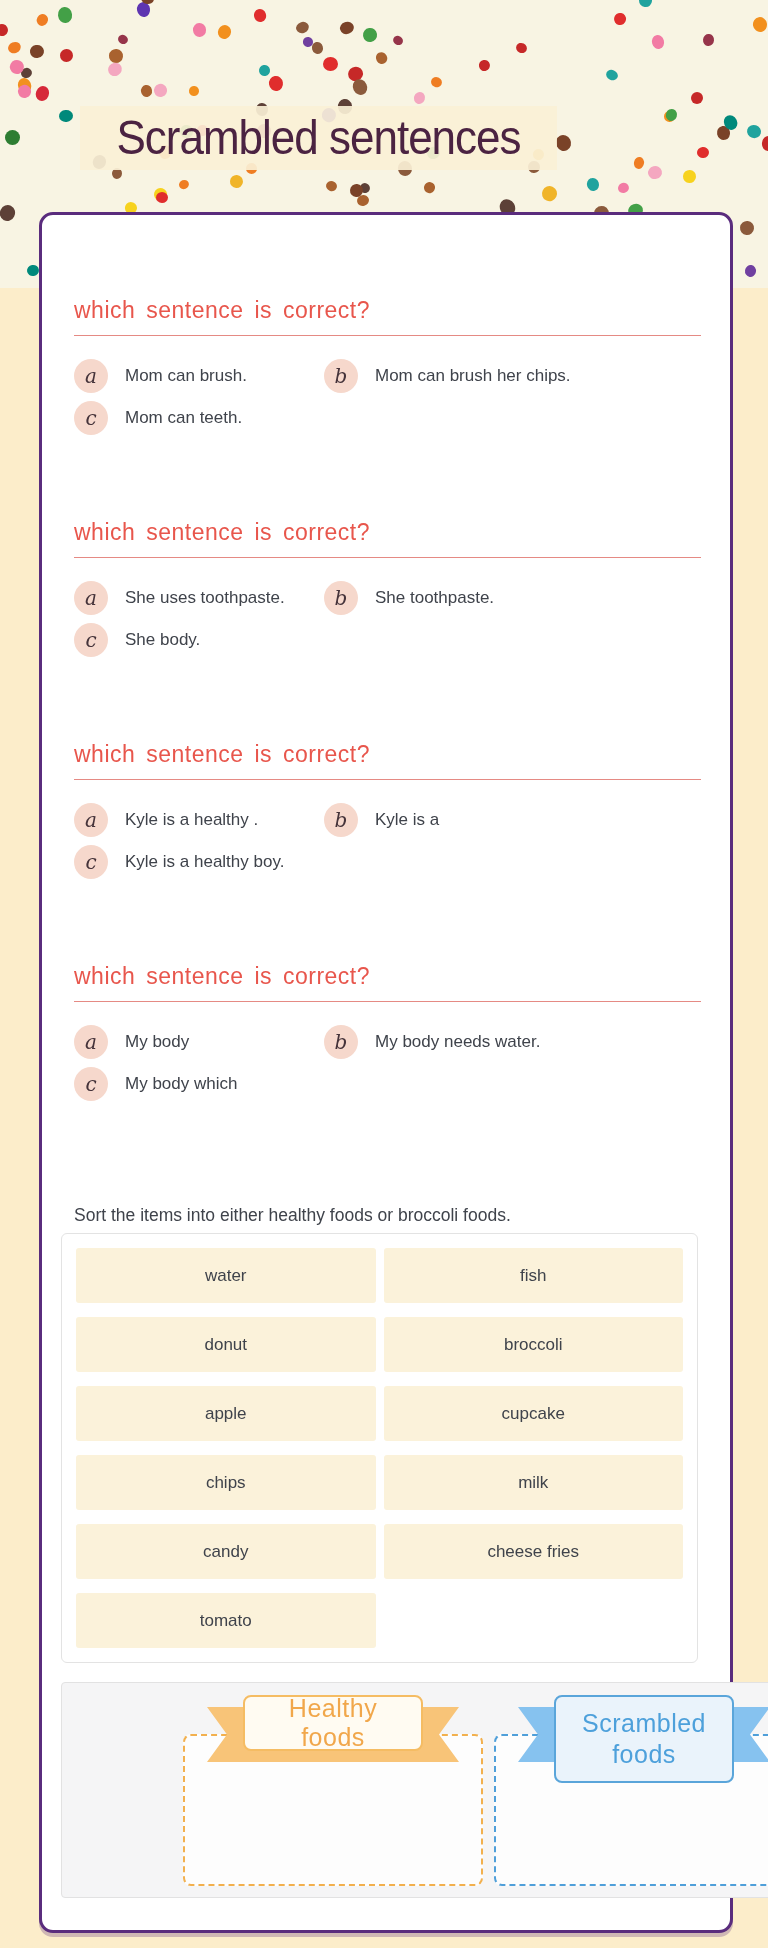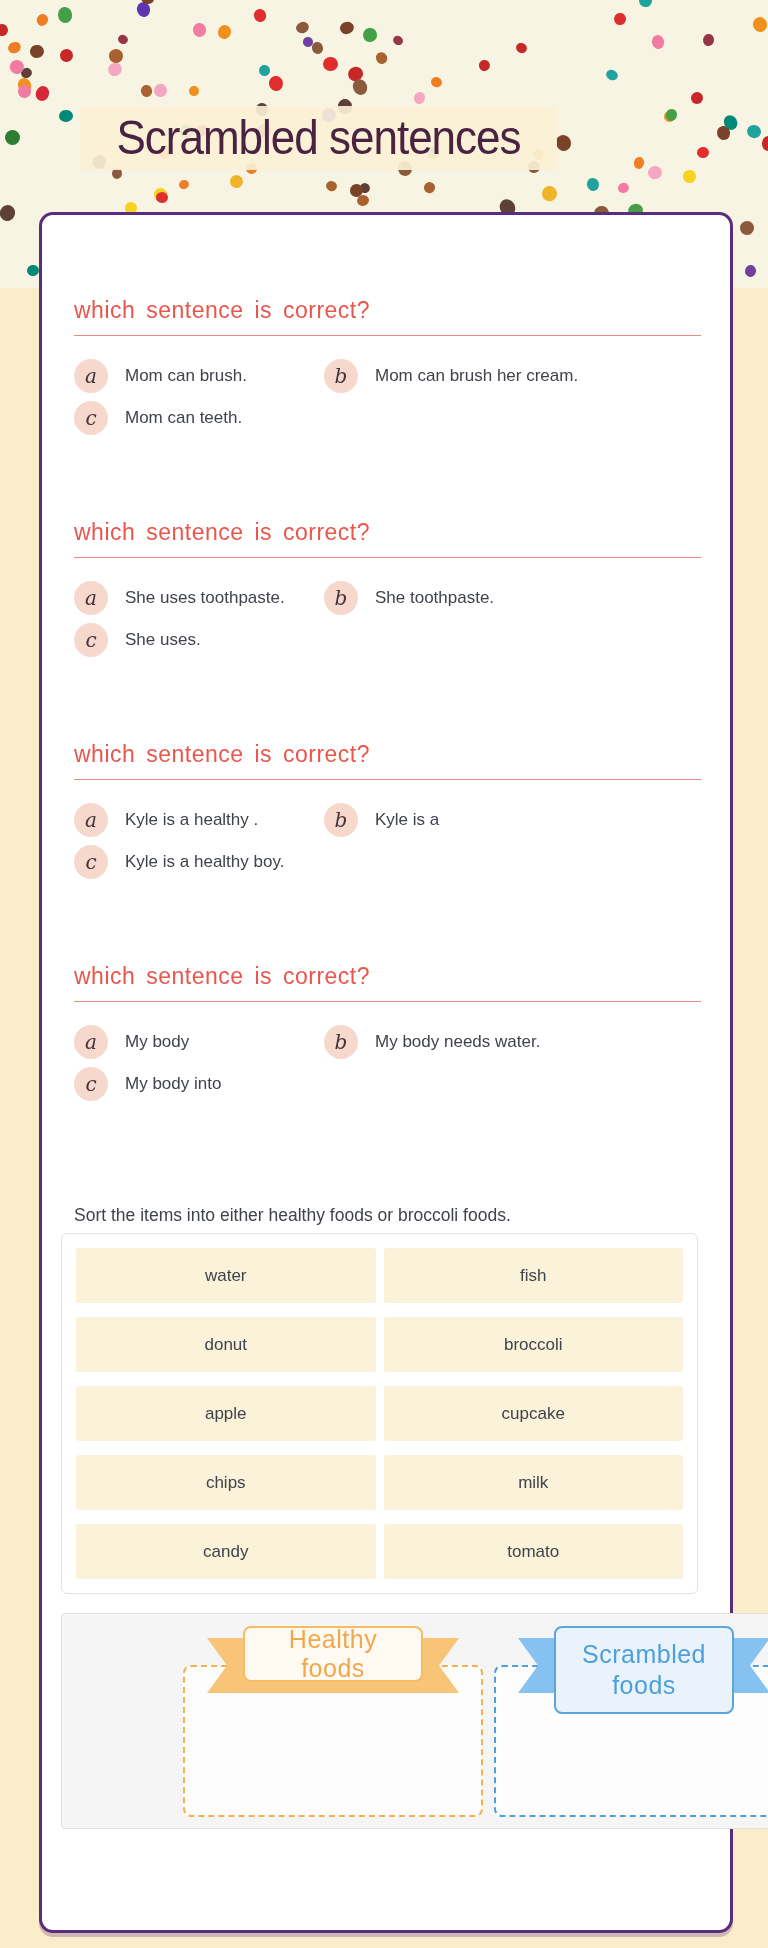--- a/index.html
+++ b/index.html
@@ -239,21 +239,21 @@
       <div class="q-block">
         <div class="q-head">which sentence is correct?</div>
         <hr class="q-line">
         <div class="options">
           <div class="opt">
             <div class="badge">a</div>
             <div class="opt-text">Mom can brush.</div>
           </div>
           <div class="opt">
             <div class="badge">b</div>
-            <div class="opt-text">Mom can brush her cream.</div>
+            <div class="opt-text">Mom can brush her chips.</div>
           </div>
           <div class="opt">
             <div class="badge">c</div>
             <div class="opt-text">Mom can teeth.</div>
           </div>
         </div>
       </div>
 
       <div class="q-block">
         <div class="q-head">which sentence is correct?</div>
@@ -262,21 +262,21 @@
           <div class="opt">
             <div class="badge">a</div>
             <div class="opt-text">She uses toothpaste.</div>
           </div>
           <div class="opt">
             <div class="badge">b</div>
             <div class="opt-text">She toothpaste.</div>
           </div>
           <div class="opt">
             <div class="badge">c</div>
-            <div class="opt-text">She uses.</div>
+            <div class="opt-text">She body.</div>
           </div>
         </div>
       </div>
 
       <div class="q-block">
         <div class="q-head">which sentence is correct?</div>
         <hr class="q-line">
         <div class="options">
           <div class="opt">
             <div class="badge">a</div>
@@ -300,37 +300,38 @@
           <div class="opt">
             <div class="badge">a</div>
             <div class="opt-text">My body</div>
           </div>
           <div class="opt">
             <div class="badge">b</div>
             <div class="opt-text">My body needs water.</div>
           </div>
           <div class="opt">
             <div class="badge">c</div>
-            <div class="opt-text">My body into</div>
+            <div class="opt-text">My body which</div>
           </div>
         </div>
       </div>
 
       <div class="sort-instruction">Sort the items into either healthy foods or broccoli foods.</div>
 
       <div class="sort-panel">
         <div class="sort-item">water</div>
         <div class="sort-item">fish</div>
         <div class="sort-item">donut</div>
         <div class="sort-item">broccoli</div>
         <div class="sort-item">apple</div>
         <div class="sort-item">cupcake</div>
         <div class="sort-item">chips</div>
         <div class="sort-item">milk</div>
         <div class="sort-item">candy</div>
+        <div class="sort-item">cheese fries</div>
         <div class="sort-item">tomato</div>
       </div>
 
       <div class="drop-panel">
         <div class="zone zone-orange">
           <div class="ribbon">
             <div class="ribbon-strip strip-orange"></div>
             <div class="ribbon-label label-orange">Healthy foods</div>
           </div>
         </div>

